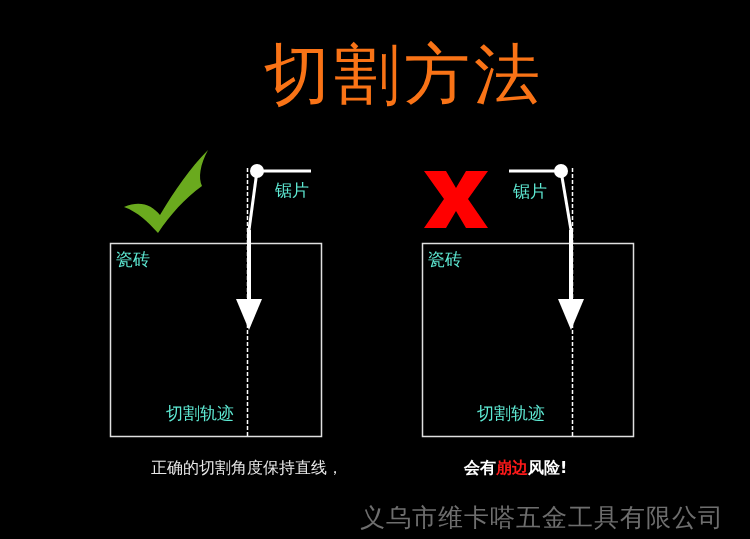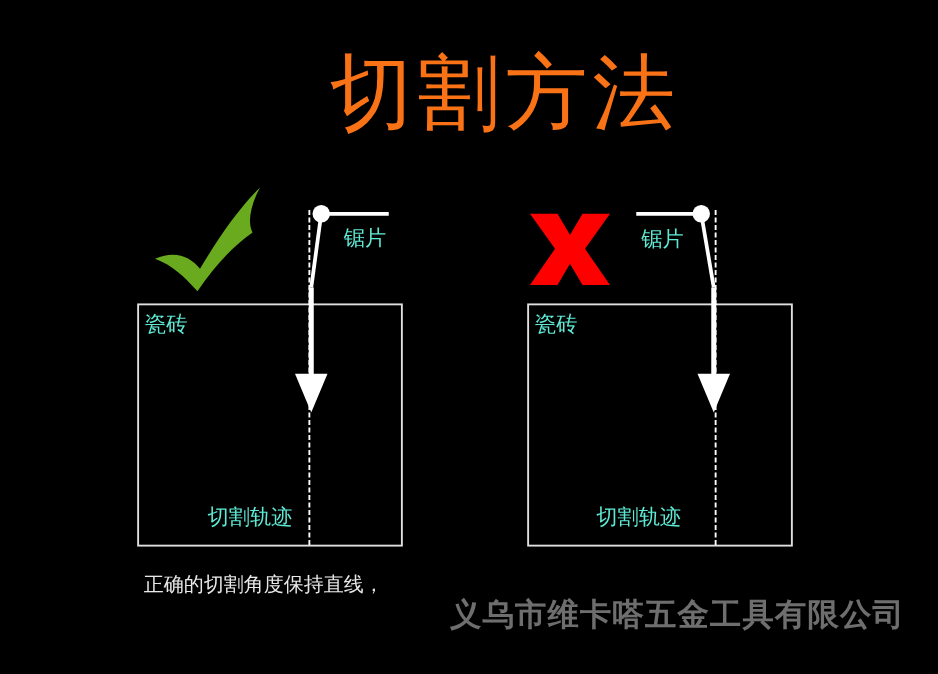--- a/index.html
+++ b/index.html
@@ -2,25 +2,25 @@
 <html><head>
   <meta charset="utf-8">
   <style>
     html, body { margin:0; padding:0; }
     body { width:750px; height:539px; background:#000; position:relative; overflow:hidden;
            font-family:"DejaVu Sans","Liberation Sans",sans-serif; color:#fff; }
     .title { position:absolute; left:0; width:750px; top:30px; text-align:center;
              font-size:66px; font-weight:normal; letter-spacing:4px; color:#f97316; line-height:90px;padding-left:29px; }
     svg.diagram { position:absolute; left:0; top:0; }
     .lbl { position:absolute; font-size:17px; color:#5eead4; white-space:nowrap; }
-    .caption { position:absolute; font-size:16px; color:#e8e8e8; line-height:27px; white-space:nowrap; }
+    .caption { position:absolute; font-size:16px; color:#e8e8e8; line-height:27px; white-space:nowrap;margin-left:36px; }
     .warn { color:#ff1a1a; font-weight:bold; }
     .bold { font-weight:bold; color:#fff; }
-    .watermark { position:absolute; left:360px; top:475px; font-size:25px; color:rgba(200,200,200,0.55);
-                 letter-spacing:1px; white-space:nowrap; font-weight:bold; }
+    .watermark { position:absolute; left:360px; top:501px; font-size:25px; color:rgba(200,200,200,0.55);
+                 letter-spacing:1px; white-space:nowrap; font-weight:normal; }
   </style>
 </head>
 <body>
 
 <div class="title">切割方法</div>
 
 <svg class="diagram" width="750" height="539" viewBox="0 0 750 539">
 
   <g>
 
@@ -57,15 +57,16 @@
 <span class="lbl" style="left:116px;top:248px;">瓷砖</span>
 <span class="lbl" style="left:166px;top:402px;">切割轨迹</span>
 <div class="caption" style="left:115px;top:454px;">
   <div>正确的切割角度保持直线，</div>
 </div>
 
 <span class="lbl" style="left:513px;top:180px;">锯片</span>
 <span class="lbl" style="left:428px;top:248px;">瓷砖</span>
 <span class="lbl" style="left:477px;top:402px;">切割轨迹</span>
 <div class="caption" style="left:428px;top:454px;">
+  <div><span class="bold">会有</span><span class="warn">崩边</span><span class="bold">风险!</span></div>
 </div>
 
 <div class="watermark">义乌市维卡嗒五金工具有限公司</div>
 
 </body></html>

